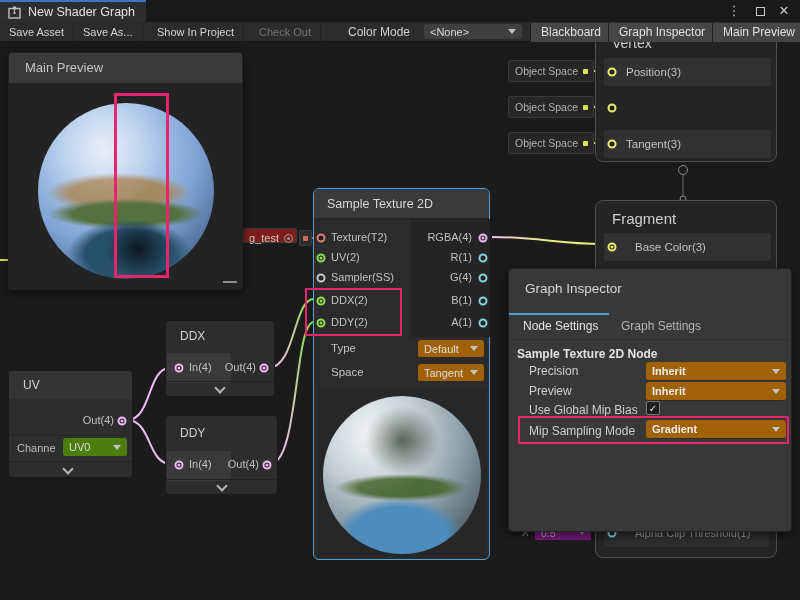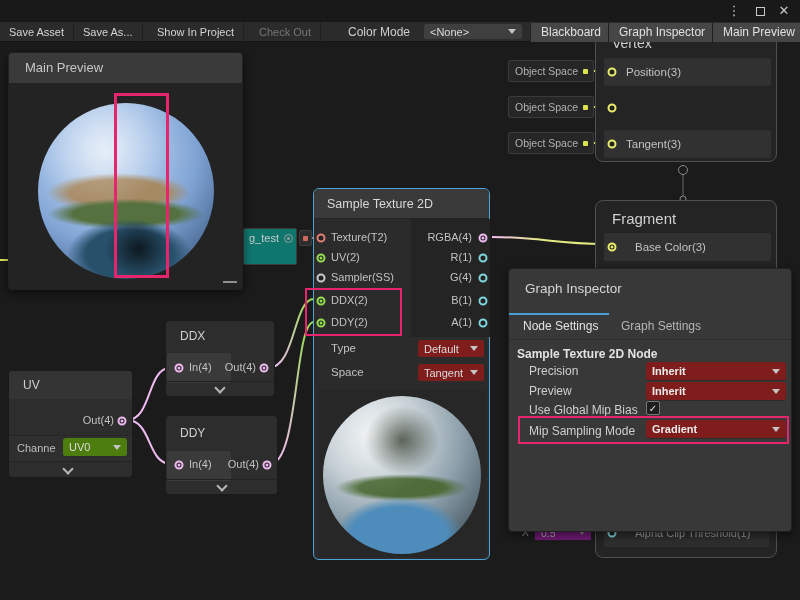--- a/index.html
+++ b/index.html
@@ -20,21 +20,21 @@
   .toggle { position:absolute; top:1px; height:19px; line-height:19px; padding:0 10px; font-size:12px; color:#e0e0e0; background:#464646; border-left:1px solid #202020; white-space:nowrap; }
   .winctl { position:absolute; top:0; height:22px; line-height:22px; color:#c9c9c9; font-size:13px; text-align:center; width:20px; }
   
   .node { position:absolute; background:#2d2d2d; border:1px solid #1a1a1a; border-radius:4px; z-index:3; }
   .stack { position:absolute; background:#242424; border:1px solid #505050; border-radius:8px; z-index:3; }
   .ntitle { position:absolute; font-size:13px; color:#d0d0d0; white-space:nowrap; }
   .prow { position:absolute; background:#313131; border-radius:2px; }
   .plabel { position:absolute; font-size:11.5px; color:#c2c2c2; white-space:nowrap; }
   .port { position:absolute; width:9px; height:9px; border:2px solid currentColor; border-radius:50%; background:#222; transform:translate(-50%,-50%); }
   .port.f::after { content:""; position:absolute; left:50%; top:50%; width:3px; height:3px; margin:-1.5px 0 0 -1.5px; border-radius:50%; background:currentColor; }
-  .dd { position:absolute; background:#7f1d1d; border-radius:3px; border-bottom:1px solid #2c2c2c; display:flex; align-items:center; font-size:11px; color:#dcdcdc; padding:0 6px; }
+  .dd { position:absolute; background:#a16207; border-radius:3px; border-bottom:1px solid #2c2c2c; display:flex; align-items:center; font-size:11px; color:#dcdcdc; padding:0 6px; }
   .dd .v { flex:1; overflow:hidden; white-space:nowrap; }
   .dd .arr { width:0; height:0; border-left:4px solid transparent; border-right:4px solid transparent; border-top:5px solid #c4c4c4; margin-left:4px; }
   .chev { position:absolute; width:8px; height:8px; border-right:2px solid #b5b5b5; border-bottom:2px solid #b5b5b5; transform:rotate(45deg); }
   .hl { position:absolute; border:2px solid #e6256d; z-index:6; pointer-events:none; }
   .pill { position:absolute; background:#262626; border:1px solid #3a3a3a; border-radius:2px; height:22px; width:86px; }
   .pill .pl { position:absolute; left:6px; top:0; line-height:20px; font-size:10.5px; color:#b2b2b2; }
   .pill .dot { position:absolute; right:5px; top:8px; width:5px; height:5px; background:#dce24e; border-radius:1px; }
   
   .panel { position:absolute; background:#383838; border:1px solid #212121; border-radius:4px; box-shadow:0 3px 10px rgba(0,0,0,.55); }
   
@@ -113,21 +113,21 @@
     </div>
     <span class="port" style="left:16px;top:332px;color:#7fd6dc;"></span>
   </div>
 
   <span class="abs" style="left:522px;top:527px;z-index:3;font-size:10px;color:#8f8f8f;">X</span>
   <div class="abs" style="left:534px;top:524px;width:58px;height:17px;background:#701a75;border:1px solid #1d1d1d;border-radius:2px;z-index:3;display:flex;align-items:center;padding:0 6px;">
     <span style="flex:1;color:#aaa;font-size:10.5px;">0.5</span>
     <span style="width:0;height:0;border-left:3px solid transparent;border-right:3px solid transparent;border-top:4px solid #8a8a8a;"></span>
   </div>
 
-  <div class="abs" style="left:243px;top:228px;width:54px;height:37px;background:#0f766e;border:1px solid #3c3c3c;border-radius:2px;z-index:3;">
+  <div class="abs" style="left:243px;top:228px;width:54px;height:15px;background:#7f1d1d;border:1px solid #3c3c3c;border-radius:2px;z-index:3;">
     <span style="position:absolute;left:5px;line-height:19px;font-size:11px;color:#c9c9c9;">g_test</span>
     <span style="position:absolute;right:3px;top:5px;width:9px;height:9px;border:1.5px solid #9a9a9a;border-radius:50%;">
         <span style="position:absolute;left:50%;top:50%;width:3px;height:3px;margin:-1.5px;border-radius:50%;background:#9a9a9a;"></span>
       </span>
   </div>
   <div class="abs" style="left:299px;top:230px;width:13px;height:16px;background:#2c2c2c;border:1px solid #3c3c3c;border-radius:2px;z-index:3;">
     <span style="position:absolute;left:3px;top:5px;width:5px;height:5px;background:#cd6a5c;border-radius:1px;"></span>
   </div>
 
   <div class="node" style="left:313px;top:188px;width:177px;height:372px;background:#2b2b2b;border:1.5px solid #4da2d9;border-radius:6px;">
@@ -265,20 +265,29 @@
     </div>
     <span style="position:absolute;left:20px;top:155px;font-size:12px;color:#cfcfcf;">Mip Sampling Mode</span>
     <div class="dd" style="left:137px;top:151px;width:140px;height:19px;">
       <span class="v" style="font-weight:bold;color:#ececec;">Gradient</span>
         <span class="arr"></span>
     </div>
     <div class="hl" style="left:9px;top:147px;width:271px;height:28px;"></div>
   </div>
 
   <div id="titlebar">
+    <div id="doc-tab">
+      <svg width="13" height="13" style="position:absolute;left:8px;top:4px;" viewBox="0 0 13 13">
+        <rect x="1" y="2.5" width="11" height="9.5" fill="none" stroke="#c2c2c2" stroke-width="1.4"></rect>
+        <rect x="5" y="0.5" width="3" height="3" fill="#c2c2c2"></rect>
+        <rect x="5.5" y="6" width="2" height="2" fill="#c2c2c2"></rect>
+        <line x1="6.5" y1="3.5" x2="6.5" y2="6" stroke="#c2c2c2"></line>
+      </svg>
+      <span class="t">New Shader Graph</span>
+    </div>
     <span class="winctl" style="right:56px;">⋮</span>
     <span class="winctl" style="right:30px;"><span style="display:inline-block;width:9px;height:9px;border:1.5px solid #c9c9c9;vertical-align:middle;"></span></span>
     <span class="winctl" style="right:6px;">✕</span>
   </div>
 
   <div id="toolbar">
     <span class="tbtn" style="left:0;">Save Asset</span>
     <span class="tbtn" style="left:74px;">Save As...</span>
     <span class="tbtn" style="left:148px;">Show In Project</span>
     <span class="tbtn dis" style="left:250px;">Check Out</span>

